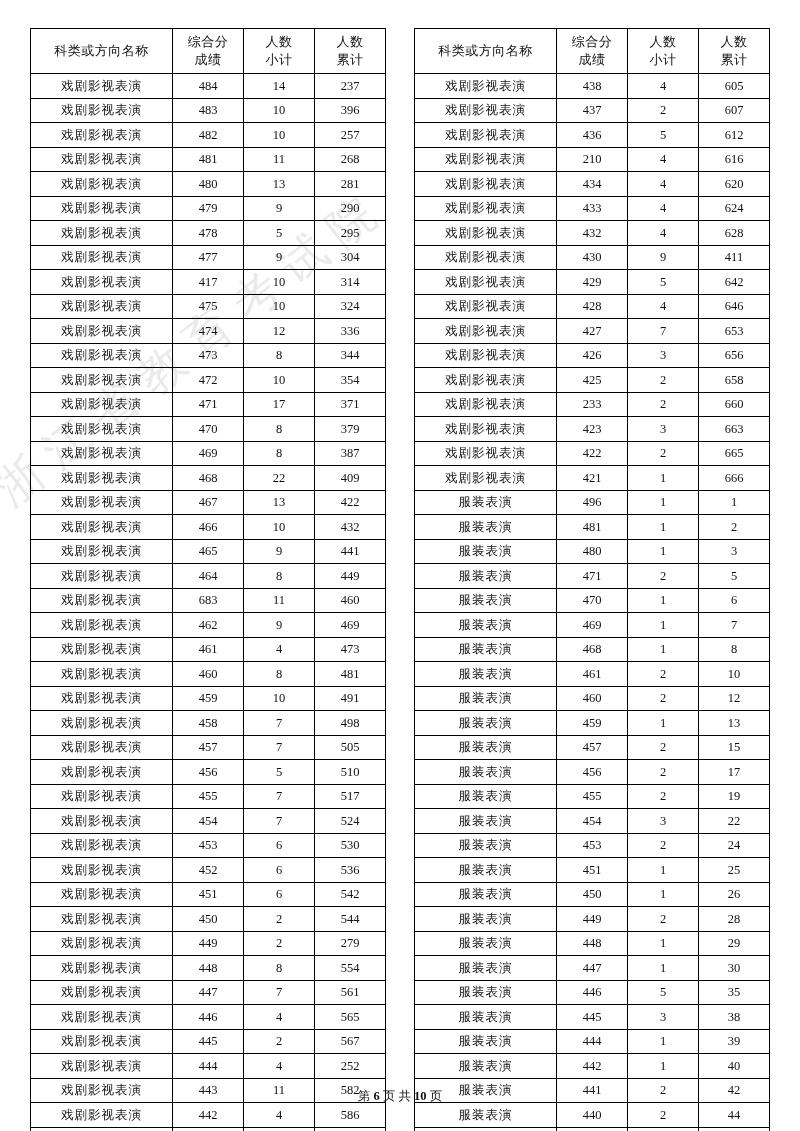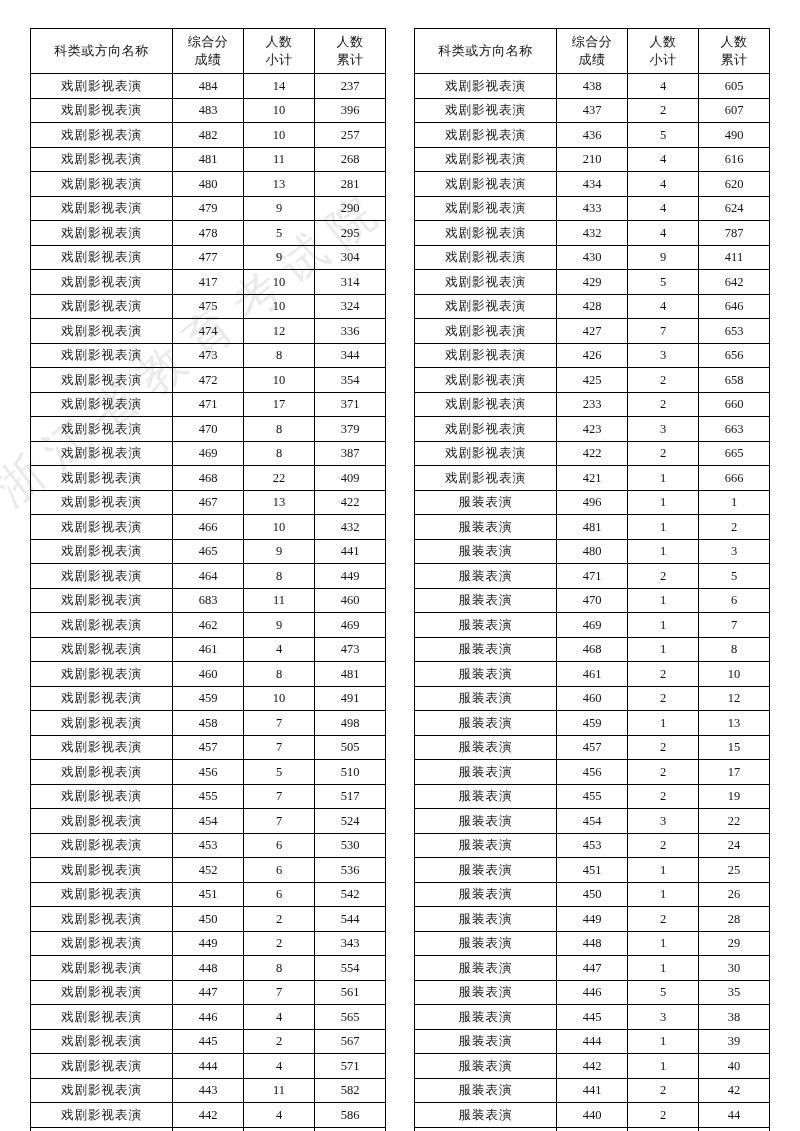--- a/index.html
+++ b/index.html
@@ -329,21 +329,21 @@
           <tr>
             <td class="name">戏剧影视表演</td>
             <td class="score">450</td>
             <td class="subtotal">2</td>
             <td class="total">544</td>
           </tr>
           <tr>
             <td class="name">戏剧影视表演</td>
             <td class="score">449</td>
             <td class="subtotal">2</td>
-            <td class="total">343</td>
+            <td class="total">279</td>
           </tr>
           <tr>
             <td class="name">戏剧影视表演</td>
             <td class="score">448</td>
             <td class="subtotal">8</td>
             <td class="total">554</td>
           </tr>
           <tr>
             <td class="name">戏剧影视表演</td>
             <td class="score">447</td>
@@ -359,21 +359,21 @@
           <tr>
             <td class="name">戏剧影视表演</td>
             <td class="score">445</td>
             <td class="subtotal">2</td>
             <td class="total">567</td>
           </tr>
           <tr>
             <td class="name">戏剧影视表演</td>
             <td class="score">444</td>
             <td class="subtotal">4</td>
-            <td class="total">571</td>
+            <td class="total">252</td>
           </tr>
           <tr>
             <td class="name">戏剧影视表演</td>
             <td class="score">443</td>
             <td class="subtotal">11</td>
             <td class="total">582</td>
           </tr>
           <tr>
             <td class="name">戏剧影视表演</td>
             <td class="score">442</td>
@@ -425,21 +425,21 @@
           <tr>
             <td class="name">戏剧影视表演</td>
             <td class="score">437</td>
             <td class="subtotal">2</td>
             <td class="total">607</td>
           </tr>
           <tr>
             <td class="name">戏剧影视表演</td>
             <td class="score">436</td>
             <td class="subtotal">5</td>
-            <td class="total">490</td>
+            <td class="total">612</td>
           </tr>
           <tr>
             <td class="name">戏剧影视表演</td>
             <td class="score">210</td>
             <td class="subtotal">4</td>
             <td class="total">616</td>
           </tr>
           <tr>
             <td class="name">戏剧影视表演</td>
             <td class="score">434</td>
@@ -449,21 +449,21 @@
           <tr>
             <td class="name">戏剧影视表演</td>
             <td class="score">433</td>
             <td class="subtotal">4</td>
             <td class="total">624</td>
           </tr>
           <tr>
             <td class="name">戏剧影视表演</td>
             <td class="score">432</td>
             <td class="subtotal">4</td>
-            <td class="total">787</td>
+            <td class="total">628</td>
           </tr>
           <tr>
             <td class="name">戏剧影视表演</td>
             <td class="score">430</td>
             <td class="subtotal">9</td>
             <td class="total">411</td>
           </tr>
           <tr>
             <td class="name">戏剧影视表演</td>
             <td class="score">429</td>
@@ -678,14 +678,21 @@
             <td class="name">服装表演</td>
             <td class="score">439</td>
             <td class="subtotal">2</td>
             <td class="total">46</td>
           </tr>
         </tbody>
     </table>
 
   </div>
 
+  <div class="footer">
+    <span>第</span>
+    <b>6</b>
+    <span>页 共</span>
+    <b>10</b>
+    <span>页</span>
+  </div>
 
 </div>
 
 </body></html>

